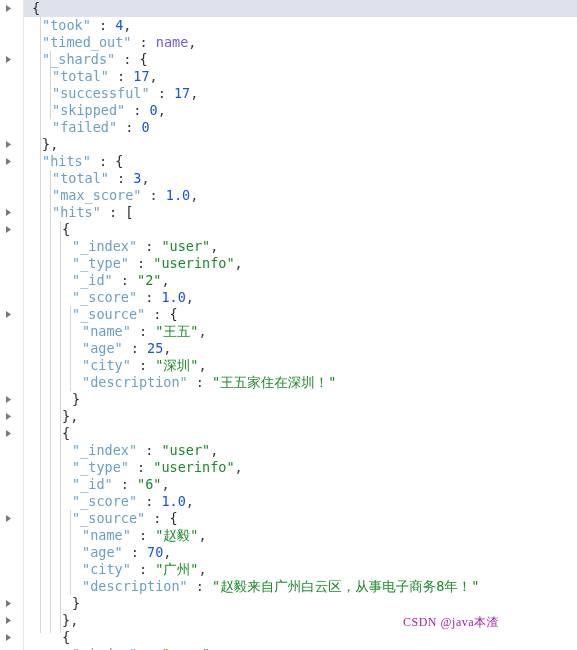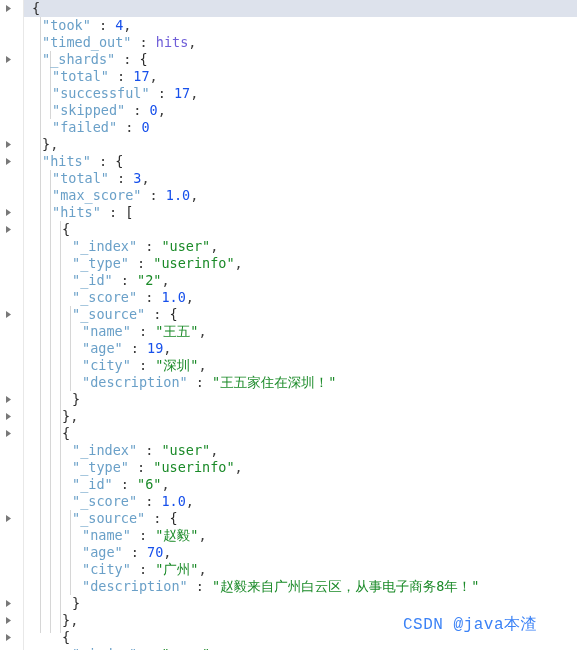--- a/index.html
+++ b/index.html
@@ -98,23 +98,23 @@
   .p   { color: #3b3b3b; }   
   .br  { color: #2b2b2b; }   
   .num { color: #1750eb; }   
   .kw  { color: #6f5ed8; }   
   .str { color: #1a8a28; }   
 
   
   .watermark {
     position: absolute;
     z-index: 5;
-    color: #3b82f6;
-    font-family: Liberation Mono, monospace;
-    font-size: 16px;
+    color: #a21caf;
+    font-family: Liberation Serif, serif;
+    font-size: 12px;
     letter-spacing: 0.5px;
     white-space: nowrap;
     pointer-events: none;
   }
 </style>
 </head>
 <body>
 
 <div id="editor">
 
@@ -199,39 +199,39 @@
         <svg width="9" height="9" viewBox="0 0 9 9">
           <path d="M2 1 L7 4.5 L2 8 Z" fill="#787878"></path>
         </svg>
       </div>
     </div>
 
   <div class="code-area">
     <div class="code-lines" id="code-lines">
         <div class="line" style="padding-left: 8px;"><span class="br">{</span></div>
         <div class="line" style="padding-left: 18px;"><span class="k">"took"</span><span class="p"> : </span><span class="num">4</span><span class="p">,</span></div>
-        <div class="line" style="padding-left: 18px;"><span class="k">"timed_out"</span><span class="p"> : </span><span class="kw">hits</span><span class="p">,</span></div>
+        <div class="line" style="padding-left: 18px;"><span class="k">"timed_out"</span><span class="p"> : </span><span class="kw">name</span><span class="p">,</span></div>
         <div class="line" style="padding-left: 18px;"><span class="k">"_shards"</span><span class="p"> : </span><span class="br">{</span></div>
         <div class="line" style="padding-left: 28px;"><span class="k">"total"</span><span class="p"> : </span><span class="num">17</span><span class="p">,</span></div>
         <div class="line" style="padding-left: 28px;"><span class="k">"successful"</span><span class="p"> : </span><span class="num">17</span><span class="p">,</span></div>
         <div class="line" style="padding-left: 28px;"><span class="k">"skipped"</span><span class="p"> : </span><span class="num">0</span><span class="p">,</span></div>
         <div class="line" style="padding-left: 28px;"><span class="k">"failed"</span><span class="p"> : </span><span class="num">0</span></div>
         <div class="line" style="padding-left: 18px;"><span class="br">}</span><span class="p">,</span></div>
         <div class="line" style="padding-left: 18px;"><span class="k">"hits"</span><span class="p"> : </span><span class="br">{</span></div>
         <div class="line" style="padding-left: 28px;"><span class="k">"total"</span><span class="p"> : </span><span class="num">3</span><span class="p">,</span></div>
         <div class="line" style="padding-left: 28px;"><span class="k">"max_score"</span><span class="p"> : </span><span class="num">1.0</span><span class="p">,</span></div>
         <div class="line" style="padding-left: 28px;"><span class="k">"hits"</span><span class="p"> : </span><span class="br">[</span></div>
         <div class="line" style="padding-left: 38px;"><span class="br">{</span></div>
         <div class="line" style="padding-left: 48px;"><span class="k">"_index"</span><span class="p"> : </span><span class="str">"user"</span><span class="p">,</span></div>
         <div class="line" style="padding-left: 48px;"><span class="k">"_type"</span><span class="p"> : </span><span class="str">"userinfo"</span><span class="p">,</span></div>
         <div class="line" style="padding-left: 48px;"><span class="k">"_id"</span><span class="p"> : </span><span class="str">"2"</span><span class="p">,</span></div>
         <div class="line" style="padding-left: 48px;"><span class="k">"_score"</span><span class="p"> : </span><span class="num">1.0</span><span class="p">,</span></div>
         <div class="line" style="padding-left: 48px;"><span class="k">"_source"</span><span class="p"> : </span><span class="br">{</span></div>
         <div class="line" style="padding-left: 58px;"><span class="k">"name"</span><span class="p"> : </span><span class="str">"王五"</span><span class="p">,</span></div>
-        <div class="line" style="padding-left: 58px;"><span class="k">"age"</span><span class="p"> : </span><span class="num">19</span><span class="p">,</span></div>
+        <div class="line" style="padding-left: 58px;"><span class="k">"age"</span><span class="p"> : </span><span class="num">25</span><span class="p">,</span></div>
         <div class="line" style="padding-left: 58px;"><span class="k">"city"</span><span class="p"> : </span><span class="str">"深圳"</span><span class="p">,</span></div>
         <div class="line" style="padding-left: 58px;"><span class="k">"description"</span><span class="p"> : </span><span class="str">"王五家住在深圳！"</span></div>
         <div class="line" style="padding-left: 48px;"><span class="br">}</span></div>
         <div class="line" style="padding-left: 38px;"><span class="br">}</span><span class="p">,</span></div>
         <div class="line" style="padding-left: 38px;"><span class="br">{</span></div>
         <div class="line" style="padding-left: 48px;"><span class="k">"_index"</span><span class="p"> : </span><span class="str">"user"</span><span class="p">,</span></div>
         <div class="line" style="padding-left: 48px;"><span class="k">"_type"</span><span class="p"> : </span><span class="str">"userinfo"</span><span class="p">,</span></div>
         <div class="line" style="padding-left: 48px;"><span class="k">"_id"</span><span class="p"> : </span><span class="str">"6"</span><span class="p">,</span></div>
         <div class="line" style="padding-left: 48px;"><span class="k">"_score"</span><span class="p"> : </span><span class="num">1.0</span><span class="p">,</span></div>
         <div class="line" style="padding-left: 48px;"><span class="k">"_source"</span><span class="p"> : </span><span class="br">{</span></div>

